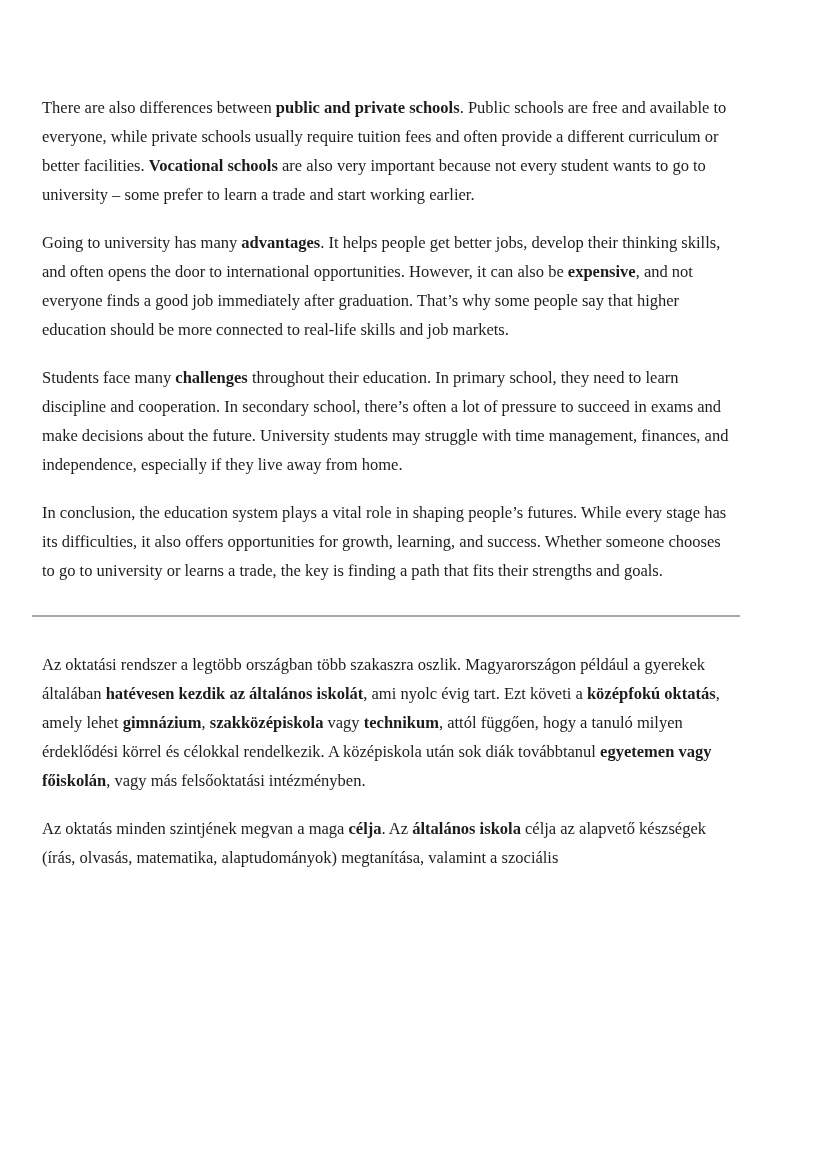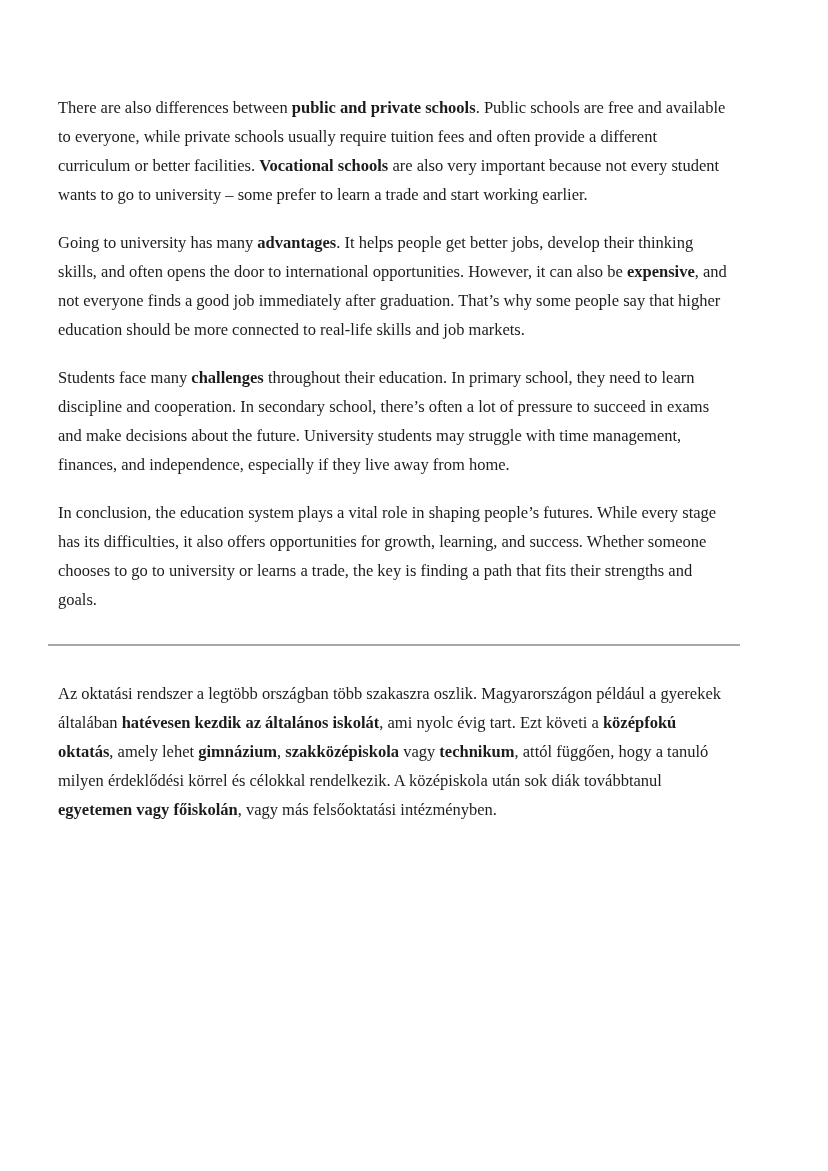--- a/index.html
+++ b/index.html
@@ -18,21 +18,21 @@
     overflow: hidden;
   }
   .page {
     position: relative;
     width: 828px;
     height: 1171px;
     background: var(--bg);
   }
   .doc-body {
     box-sizing: border-box;
-    padding: 93px 98px 0 58px;
+    padding: 93px 98px 0 42px;
     font-family: "Liberation Serif", serif;
     font-size: 16.5px;
     line-height: 29px;
     color: var(--text);
     text-align: left;
   }
   .para {
     margin: 0 0 19px 0;
   }
   .para b {
@@ -49,14 +49,15 @@
 <body>
 
 <div class="page">
   <div class="doc-body">
     <p class="para"><span>There are also differences between </span><b>public and private schools</b><span>. Public schools are free and available to everyone, while private schools usually require tuition fees and often provide a different curriculum or better facilities. </span><b>Vocational schools</b><span> are also very important because not every student wants to go to university – some prefer to learn a trade and start working earlier.</span></p>
     <p class="para"><span>Going to university has many </span><b>advantages</b><span>. It helps people get better jobs, develop their thinking skills, and often opens the door to international opportunities. However, it can also be </span><b>expensive</b><span>, and not everyone finds a good job immediately after graduation. That’s why some people say that higher education should be more connected to real-life skills and job markets.</span></p>
     <p class="para"><span>Students face many </span><b>challenges</b><span> throughout their education. In primary school, they need to learn discipline and cooperation. In secondary school, there’s often a lot of pressure to succeed in exams and make decisions about the future. University students may struggle with time management, finances, and independence, especially if they live away from home.</span></p>
     <p class="para"><span>In conclusion, the education system plays a vital role in shaping people’s futures. While every stage has its difficulties, it also offers opportunities for growth, learning, and success. Whether someone chooses to go to university or learns a trade, the key is finding a path that fits their strengths and goals.</span></p>
     <hr class="divider">
     <p class="para"><span>Az oktatási rendszer a legtöbb országban több szakaszra oszlik. Magyarországon például a gyerekek általában </span><b>hatévesen kezdik az általános iskolát</b><span>, ami nyolc évig tart. Ezt követi a </span><b>középfokú oktatás</b><span>, amely lehet </span><b>gimnázium</b><span>, </span><b>szakközépiskola</b><span> vagy </span><b>technikum</b><span>, attól függően, hogy a tanuló milyen érdeklődési körrel és célokkal rendelkezik. A középiskola után sok diák továbbtanul </span><b>egyetemen vagy főiskolán</b><span>, vagy más felsőoktatási intézményben.</span></p>
+    <p class="para"><span>Az oktatás minden szintjének megvan a maga </span><b>célja</b><span>. Az </span><b>általános iskola</b><span> célja az alapvető készségek (írás, olvasás, matematika, alaptudományok) megtanítása, valamint a szociális</span></p>
   </div>
 </div>
 
 </body></html>

